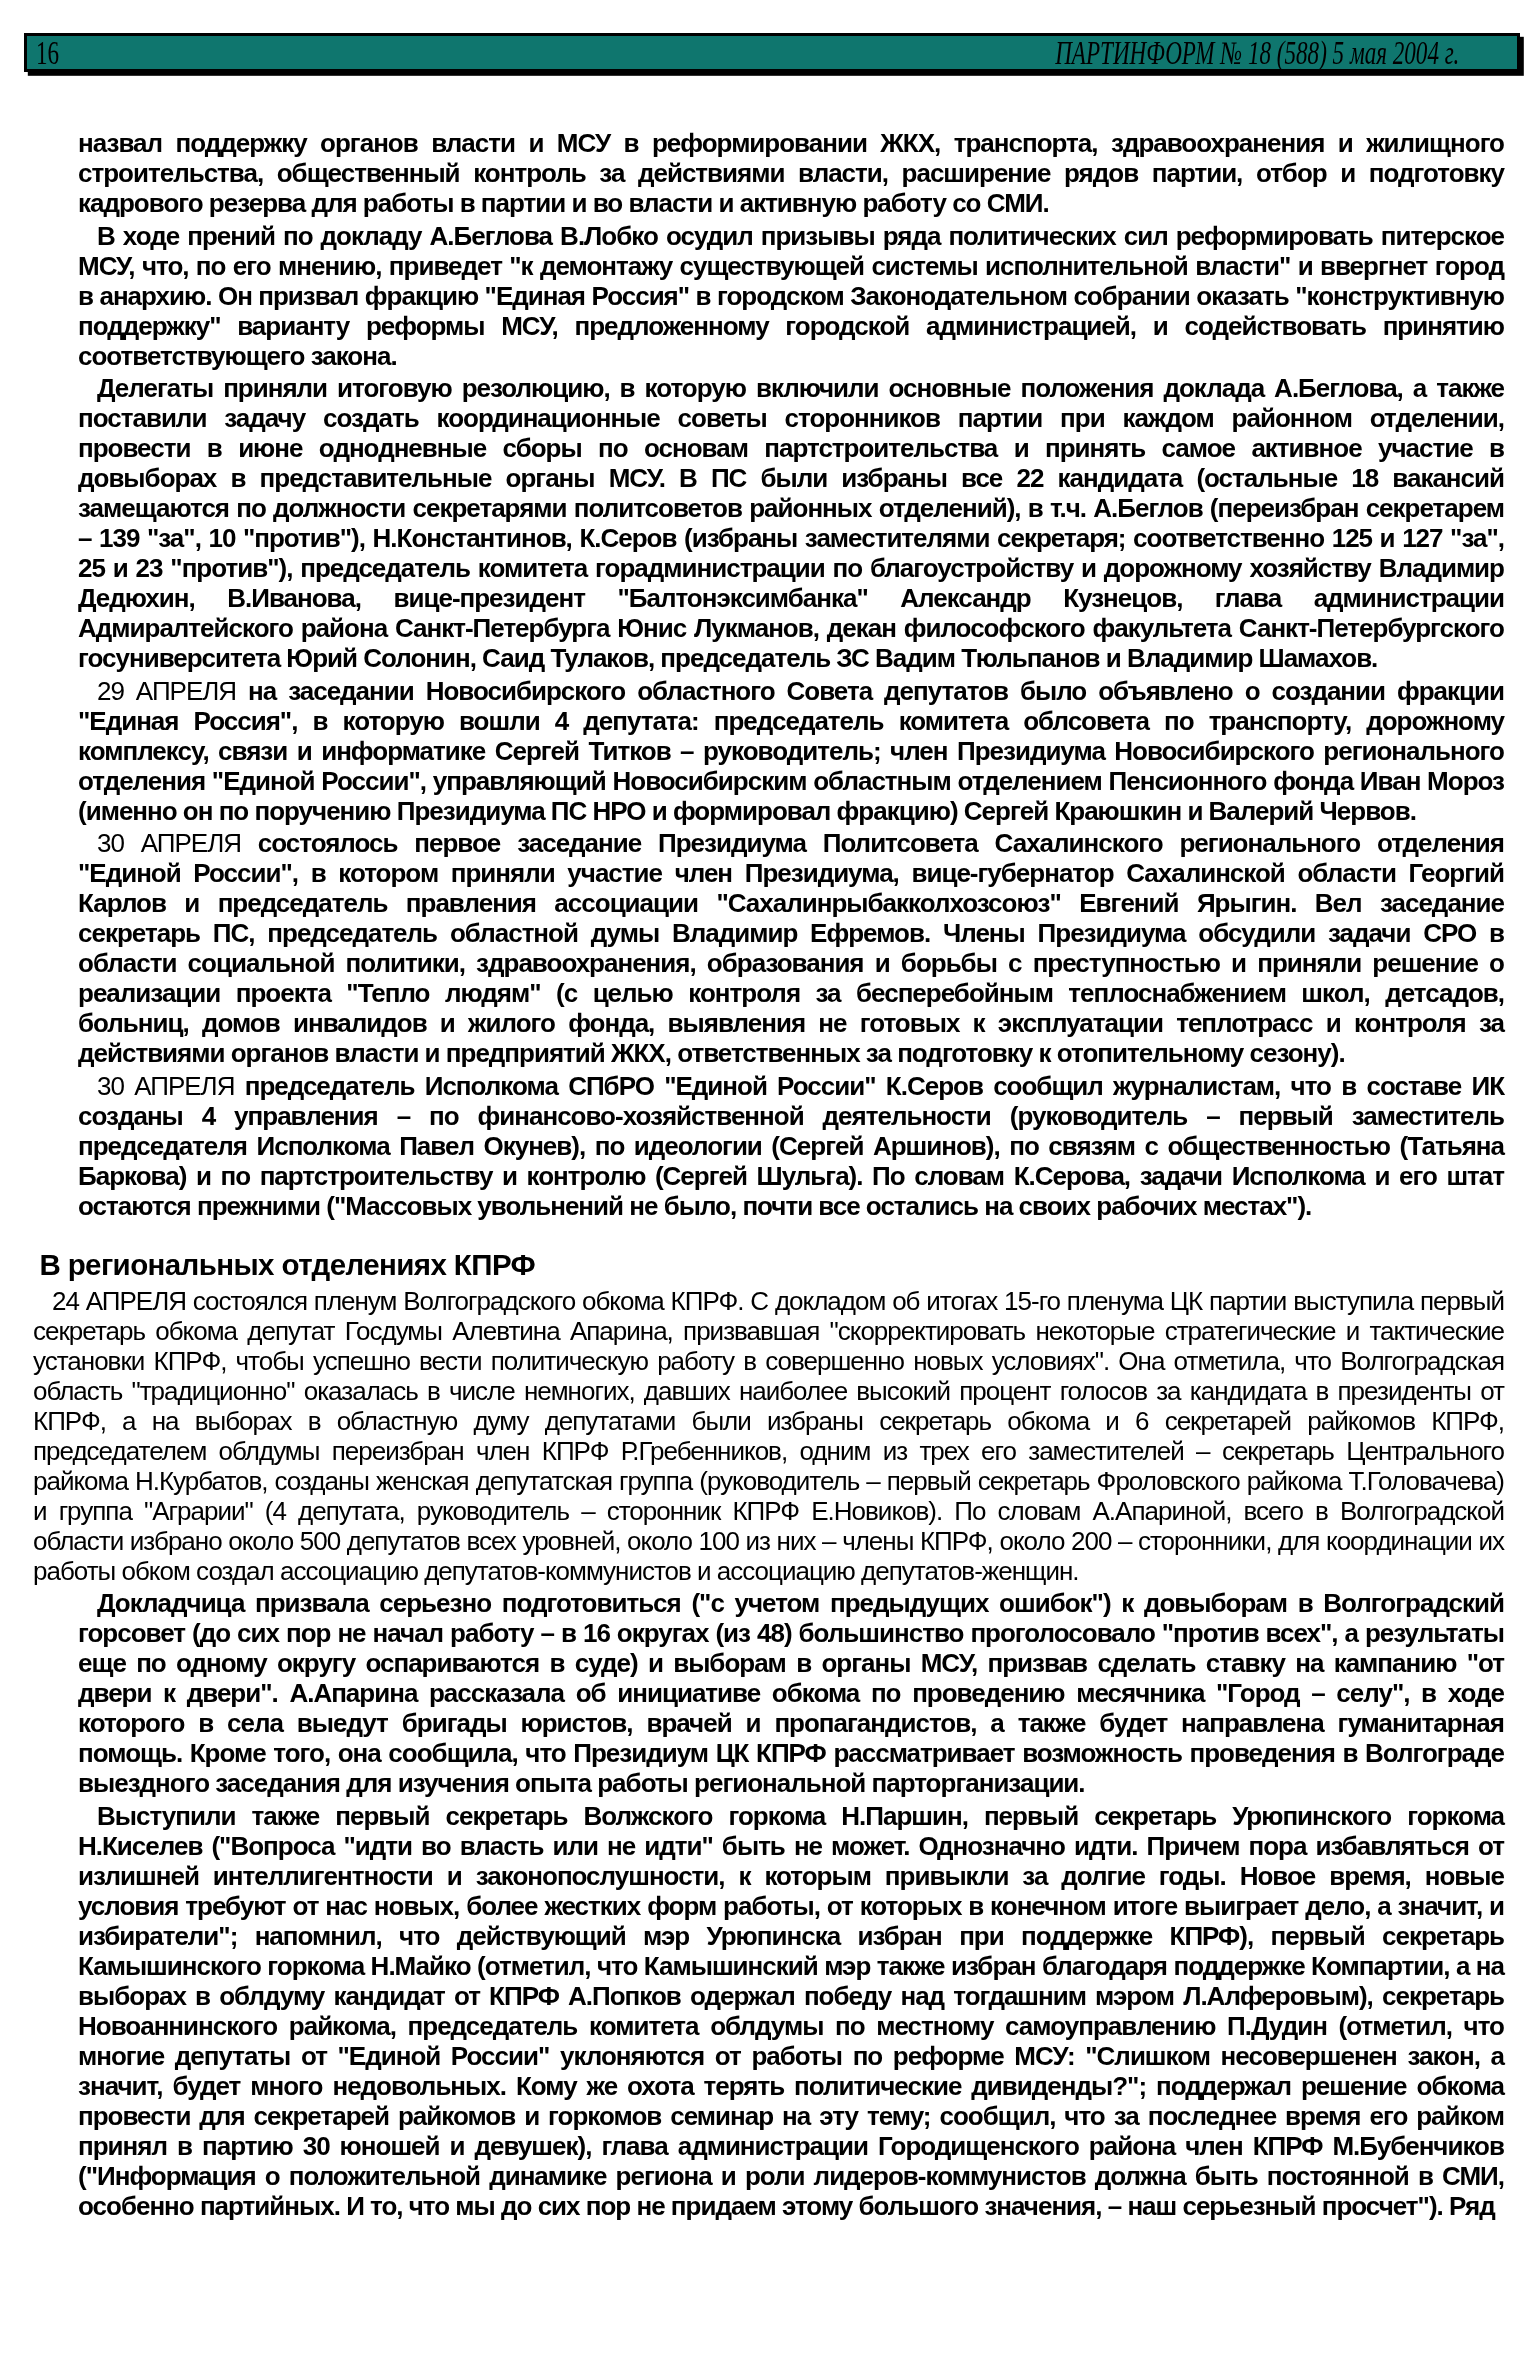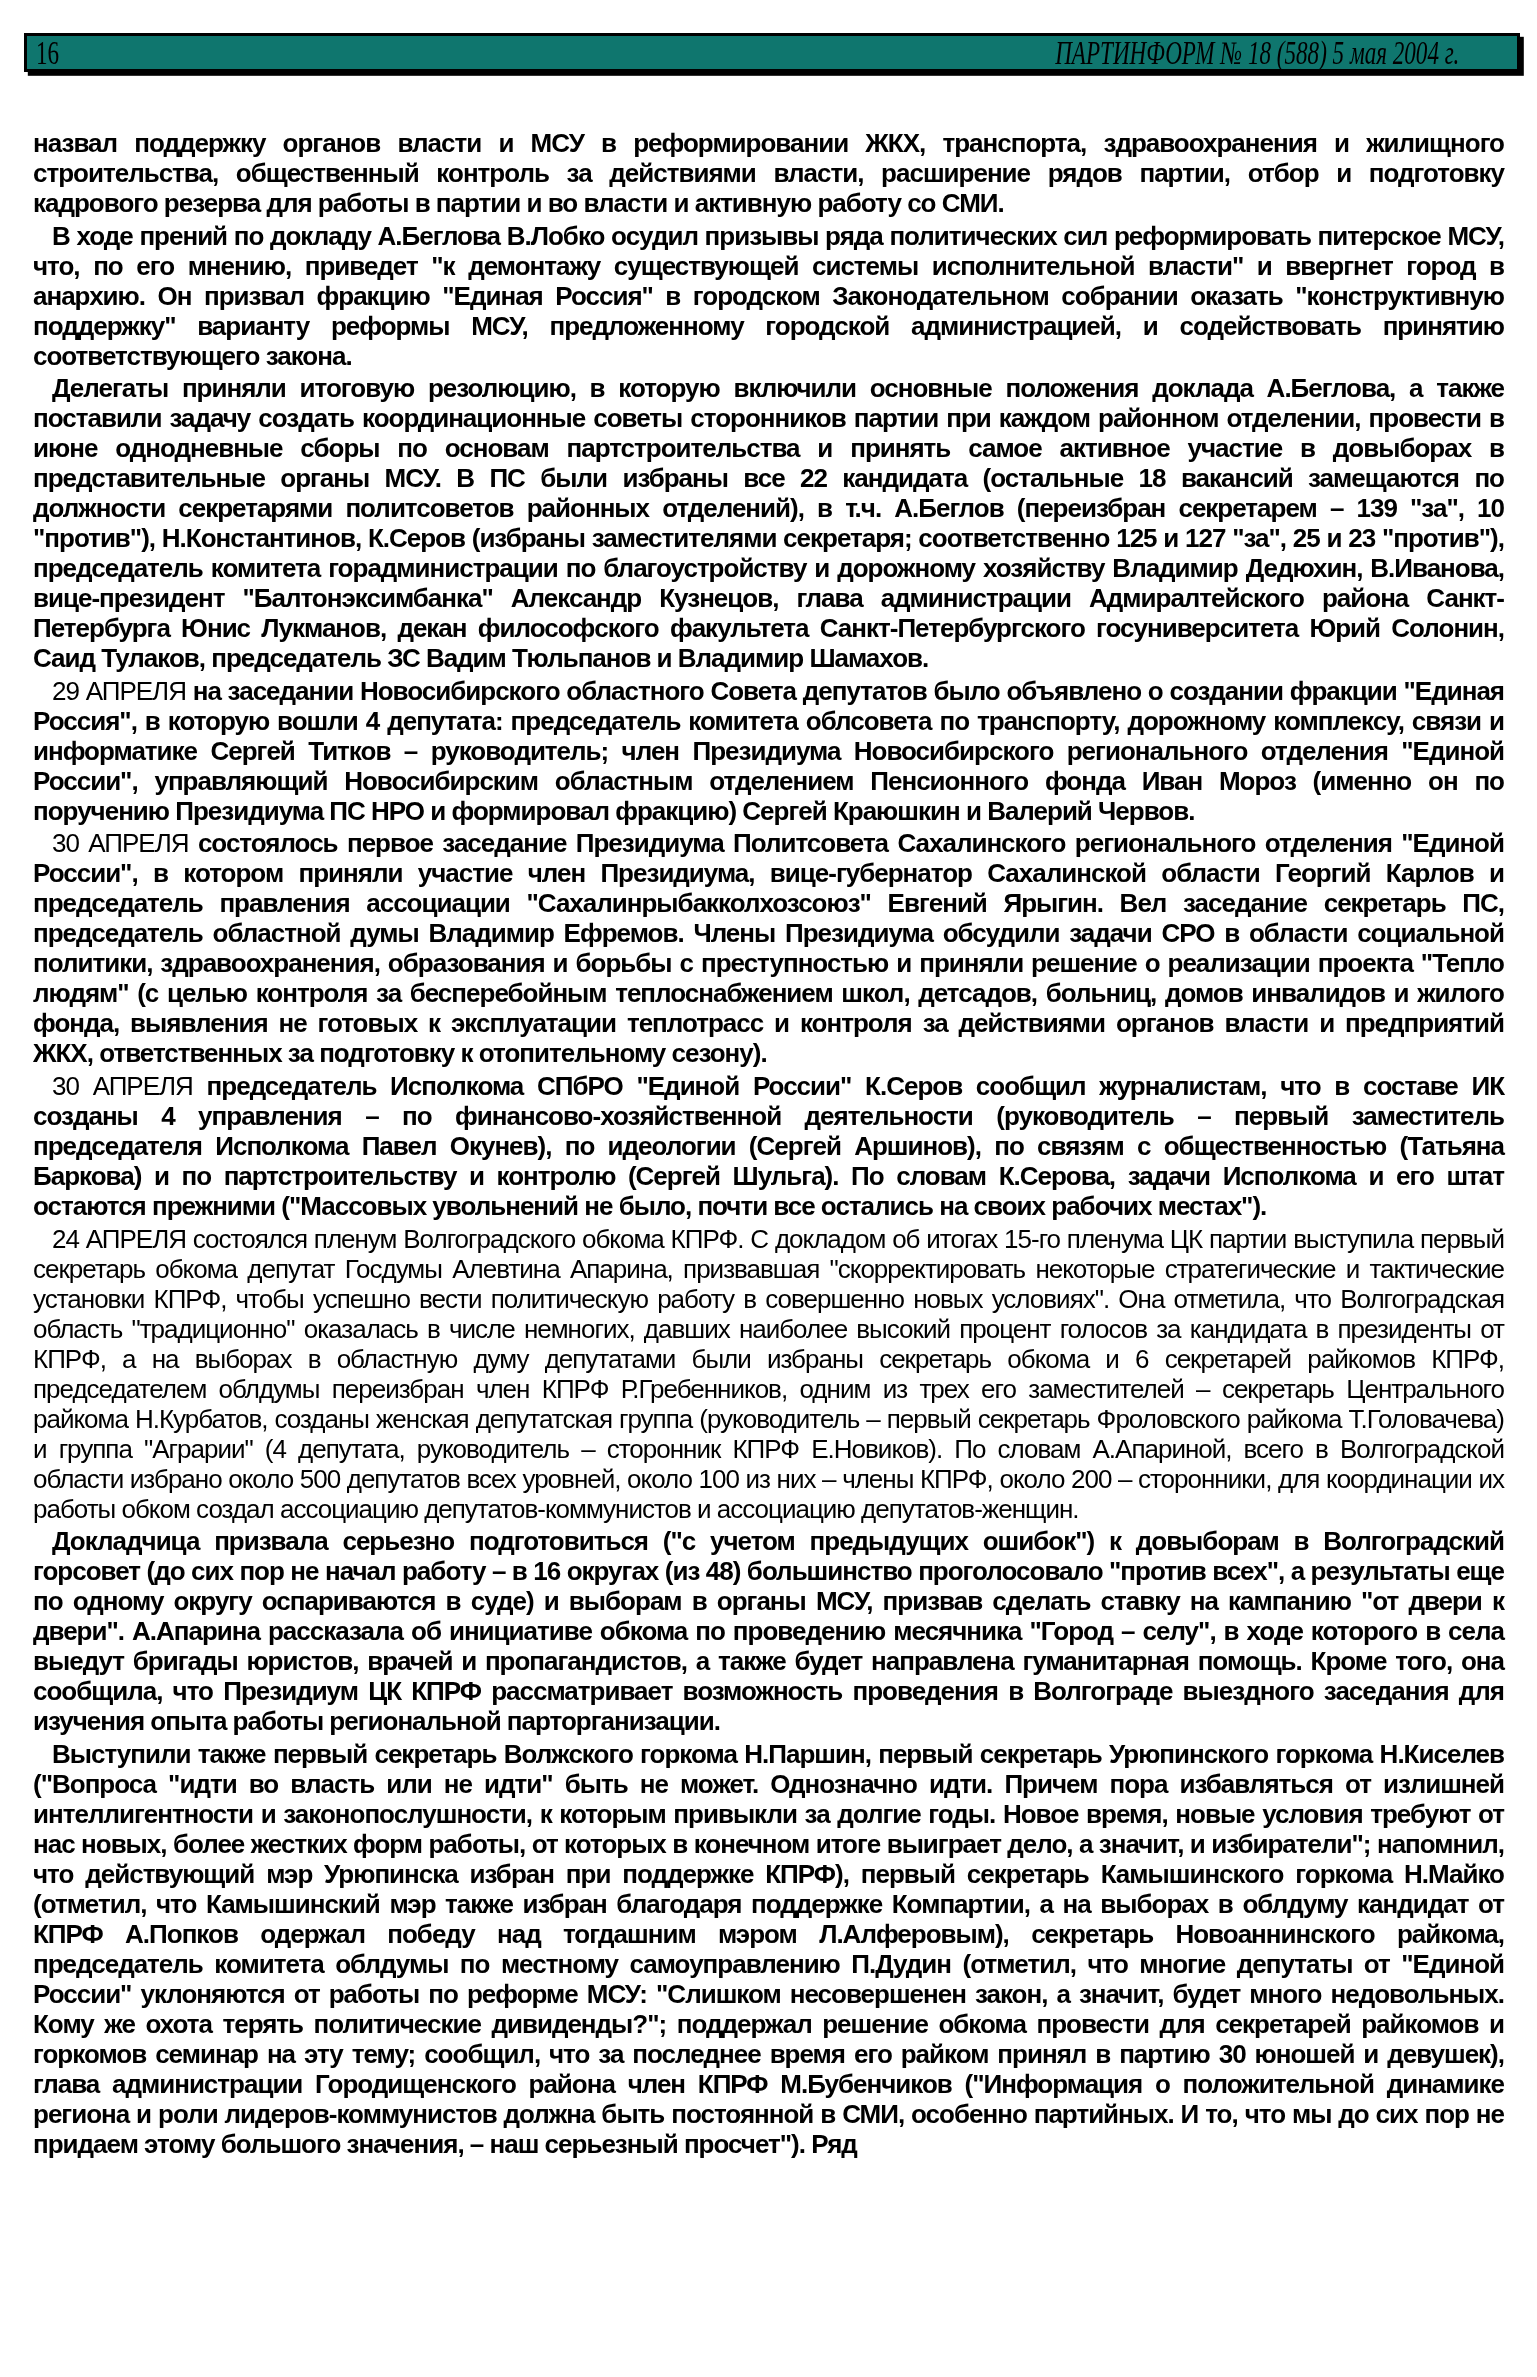--- a/index.html
+++ b/index.html
@@ -17,21 +17,21 @@
       position: absolute; right: 58px; top: 0; font-family: "Liberation Serif", serif;
       font-style: italic; font-size: 33px; line-height: 35px; white-space: nowrap;
       transform: scaleX(0.7); transform-origin: right center;
     }
     .content { position: absolute; left: 33px; top: 128px; width: 1471px; }
     .para {
       font-family: "Liberation Sans", sans-serif; font-size: 26px; line-height: 30px;
       text-align: justify; text-indent: 19px; margin: 0 0 2.6px 0;
       letter-spacing: -1px; word-spacing: 0px;
     }
-    .para.bold { font-weight: bold; }
+    .para.bold { font-weight: bold; margin-left: 45px; }
     .para.first { text-indent: 0; }
     .section-title {
       font-family: "Liberation Sans", sans-serif; font-weight: bold; font-size: 29.5px;
       line-height: 35px; margin: 26px 0 3.8px 6.4px; letter-spacing: -0.6px;
     }
     .date { font-weight: normal; }
   </style>
 </head>
 <body>
 
@@ -41,17 +41,18 @@
 </div>
 
 <div class="content">
   <p class="para bold first"><span>назвал поддержку органов власти и МСУ в реформировании ЖКХ, транспорта, здравоохранения и жилищного строительства, общественный контроль за действиями власти, расширение рядов партии, отбор и подготовку кадрового резерва для работы в партии и во власти и активную работу со СМИ.</span></p>
   <p class="para bold"><span>В ходе прений по докладу А.Беглова В.Лобко осудил призывы ряда политических сил реформировать питерское МСУ, что, по его мнению, приведет "к демонтажу существующей системы исполнительной власти" и ввергнет город в анархию. Он призвал фракцию "Единая Россия" в городском Законодательном собрании оказать "конструктивную поддержку" варианту реформы МСУ, предложенному городской администрацией, и содействовать принятию соответствующего закона.</span></p>
   <p class="para bold"><span>Делегаты приняли итоговую резолюцию, в которую включили основные положения доклада А.Беглова, а также поставили задачу создать координационные советы сторонников партии при каждом районном отделении, провести в июне однодневные сборы по основам партстроительства и принять самое активное участие в довыборах в представительные органы МСУ. В ПС были избраны все 22 кандидата (остальные 18 вакансий замещаются по должности секретарями политсоветов районных отделений), в т.ч. А.Беглов (переизбран секретарем – 139 "за", 10 "против"), Н.Константинов, К.Серов (избраны заместителями секретаря; соответственно 125 и 127 "за", 25 и 23 "против"), председатель комитета горадминистрации по благоустройству и дорожному хозяйству Владимир Дедюхин, В.Иванова, вице-президент "Балтонэксимбанка" Александр Кузнецов, глава администрации Адмиралтейского района Санкт-Петербурга Юнис Лукманов, декан философского факультета Санкт-Петербургского госуниверситета Юрий Солонин, Саид Тулаков, председатель ЗС Вадим Тюльпанов и Владимир Шамахов.</span></p>
   <p class="para bold"><span class="date">29 АПРЕЛЯ</span><span> на заседании Новосибирского областного Совета депутатов было объявлено о создании фракции "Единая Россия", в которую вошли 4 депутата: председатель комитета облсовета по транспорту, дорожному комплексу, связи и информатике Сергей Титков – руководитель; член Президиума Новосибирского регионального отделения "Единой России", управляющий Новосибирским областным отделением Пенсионного фонда Иван Мороз (именно он по поручению Президиума ПС НРО и формировал фракцию) Сергей Краюшкин и Валерий Червов.</span></p>
   <p class="para bold"><span class="date">30 АПРЕЛЯ</span><span> состоялось первое заседание Президиума Политсовета Сахалинского регионального отделения "Единой России", в котором приняли участие член Президиума, вице-губернатор Сахалинской области Георгий Карлов и председатель правления ассоциации "Сахалинрыбакколхозсоюз" Евгений Ярыгин. Вел заседание секретарь ПС, председатель областной думы Владимир Ефремов. Члены Президиума обсудили задачи СРО в области социальной политики, здравоохранения, образования и борьбы с преступностью и приняли решение о реализации проекта "Тепло людям" (с целью контроля за бесперебойным теплоснабжением школ, детсадов, больниц, домов инвалидов и жилого фонда, выявления не готовых к эксплуатации теплотрасс и контроля за действиями органов власти и предприятий ЖКХ, ответственных за подготовку к отопительному сезону).</span></p>
   <p class="para bold"><span class="date">30 АПРЕЛЯ</span><span> председатель Исполкома СПбРО "Единой России" К.Серов сообщил журналистам, что в составе ИК созданы 4 управления – по финансово-хозяйственной деятельности (руководитель – первый заместитель председателя Исполкома Павел Окунев), по идеологии (Сергей Аршинов), по связям с общественностью (Татьяна Баркова) и по партстроительству и контролю (Сергей Шульга). По словам К.Серова, задачи Исполкома и его штат остаются прежними ("Массовых увольнений не было, почти все остались на своих рабочих местах").</span></p>
 
+  <h2 class="section-title">В региональных отделениях КПРФ</h2>
   <p class="para">24 АПРЕЛЯ состоялся пленум Волгоградского обкома КПРФ. С докладом об итогах 15-го пленума ЦК партии выступила первый секретарь обкома депутат Госдумы Алевтина Апарина, призвавшая "скорректировать некоторые стратегические и тактические установки КПРФ, чтобы успешно вести политическую работу в совершенно новых условиях". Она отметила, что Волгоградская область "традиционно" оказалась в числе немногих, давших наиболее высокий процент голосов за кандидата в президенты от КПРФ, а на выборах в областную думу депутатами были избраны секретарь обкома и 6 секретарей райкомов КПРФ, председателем облдумы переизбран член КПРФ Р.Гребенников, одним из трех его заместителей – секретарь Центрального райкома Н.Курбатов, созданы женская депутатская группа (руководитель – первый секретарь Фроловского райкома Т.Головачева) и группа "Аграрии" (4 депутата, руководитель – сторонник КПРФ Е.Новиков). По словам А.Апариной, всего в Волгоградской области избрано около 500 депутатов всех уровней, около 100 из них – члены КПРФ, около 200 – сторонники, для координации их работы обком создал ассоциацию депутатов-коммунистов и ассоциацию депутатов-женщин.</p>
   <p class="para bold">Докладчица призвала серьезно подготовиться ("с учетом предыдущих ошибок") к довыборам в Волгоградский горсовет (до сих пор не начал работу – в 16 округах (из 48) большинство проголосовало "против всех", а результаты еще по одному округу оспариваются в суде) и выборам в органы МСУ, призвав сделать ставку на кампанию "от двери к двери". А.Апарина рассказала об инициативе обкома по проведению месячника "Город – селу", в ходе которого в села выедут бригады юристов, врачей и пропагандистов, а также будет направлена гуманитарная помощь. Кроме того, она сообщила, что Президиум ЦК КПРФ рассматривает возможность проведения в Волгограде выездного заседания для изучения опыта работы региональной парторганизации.</p>
   <p class="para bold">Выступили также первый секретарь Волжского горкома Н.Паршин, первый секретарь Урюпинского горкома Н.Киселев ("Вопроса "идти во власть или не идти" быть не может. Однозначно идти. Причем пора избавляться от излишней интеллигентности и законопослушности, к которым привыкли за долгие годы. Новое время, новые условия требуют от нас новых, более жестких форм работы, от которых в конечном итоге выиграет дело, а значит, и избиратели"; напомнил, что действующий мэр Урюпинска избран при поддержке КПРФ), первый секретарь Камышинского горкома Н.Майко (отметил, что Камышинский мэр также избран благодаря поддержке Компартии, а на выборах в облдуму кандидат от КПРФ А.Попков одержал победу над тогдашним мэром Л.Алферовым), секретарь Новоаннинского райкома, председатель комитета облдумы по местному самоуправлению П.Дудин (отметил, что многие депутаты от "Единой России" уклоняются от работы по реформе МСУ: "Слишком несовершенен закон, а значит, будет много недовольных. Кому же охота терять политические дивиденды?"; поддержал решение обкома провести для секретарей райкомов и горкомов семинар на эту тему; сообщил, что за последнее время его райком принял в партию 30 юношей и девушек), глава администрации Городищенского района член КПРФ М.Бубенчиков ("Информация о положительной динамике региона и роли лидеров-коммунистов должна быть постоянной в СМИ, особенно партийных. И то, что мы до сих пор не придаем этому большого значения, – наш серьезный просчет"). Ряд</p>
 </div>
 
 
 </body></html>

